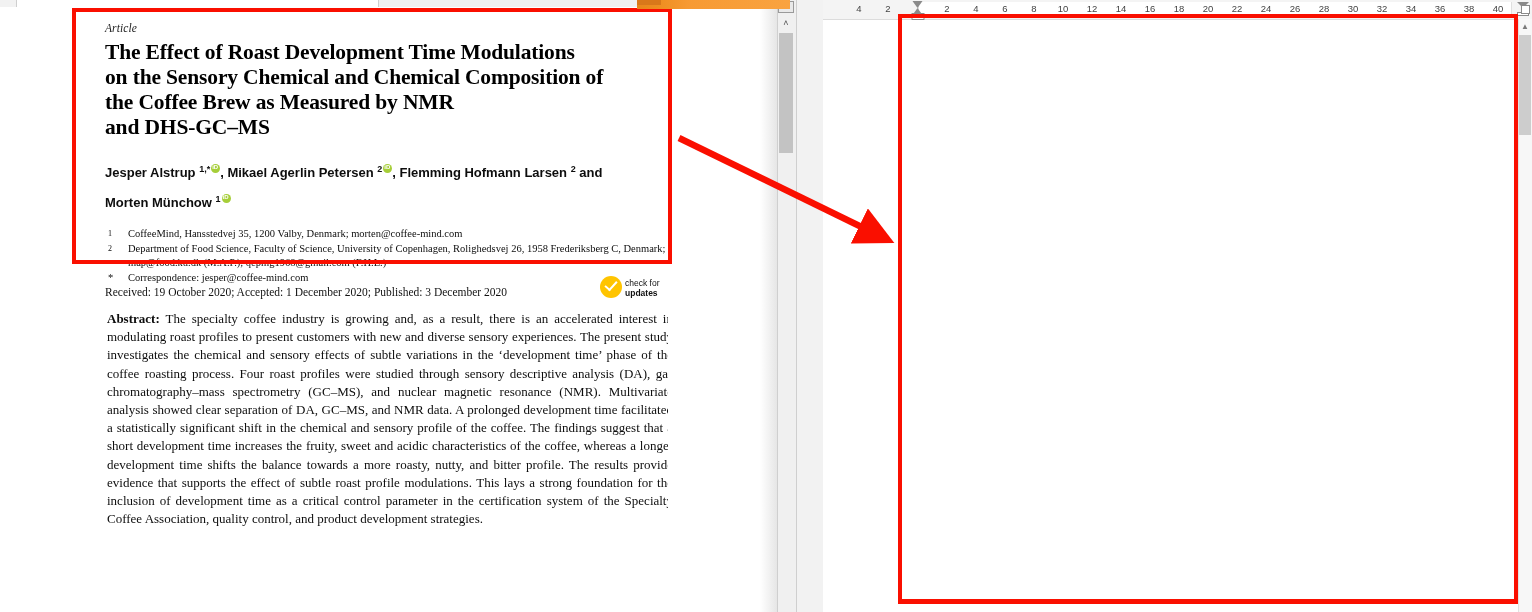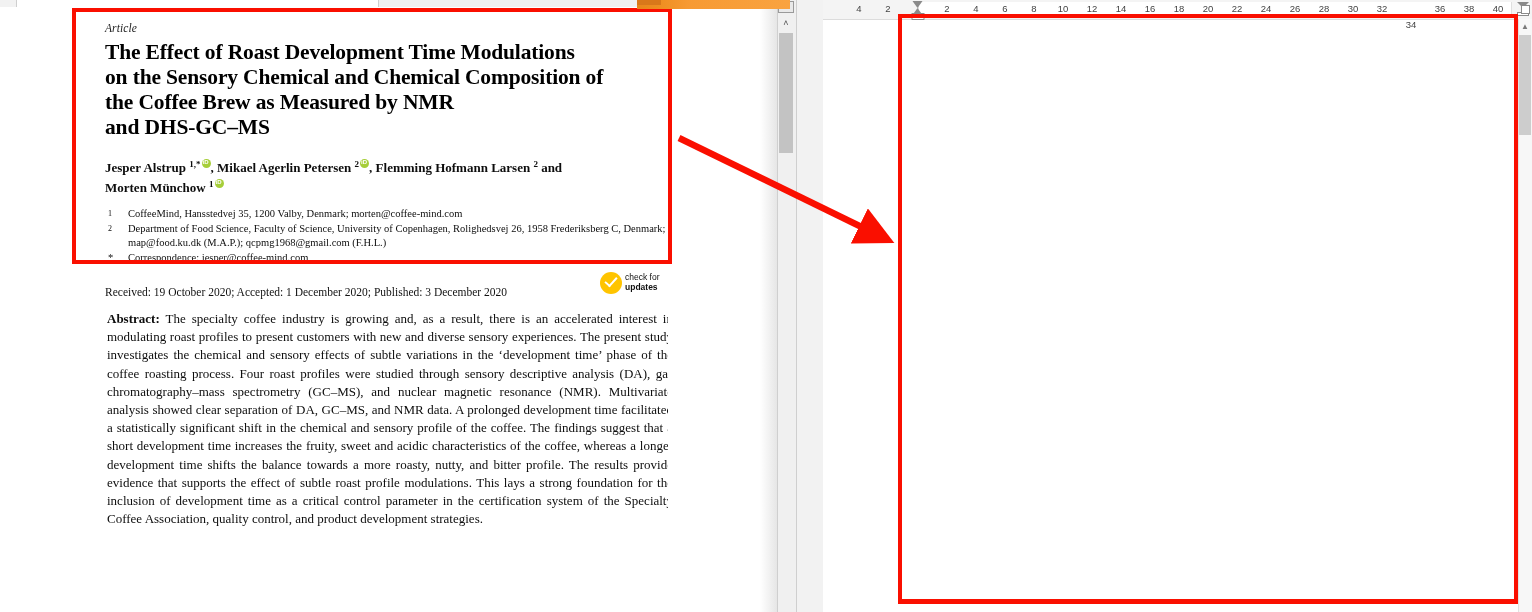--- a/index.html
+++ b/index.html
@@ -54,22 +54,22 @@
   .art-label{
     font-style:italic;font-size:11.5px;color:#1a1a1a;margin:0 0 6px 0;
     letter-spacing:.1px;
   }
   .pdf-title{
     font-family:"Liberation Serif", serif;
     font-weight:bold;font-size:21.5px;line-height:25px;
     margin:0 0 16px 0;letter-spacing:-.15px;color:#000;
   }
   .pdf-authors{
-    font-family:Liberation Serif, serif;
-    font-weight:bold;font-size:13px;line-height:16px;margin:13px 0 10px 0;
+    font-family:Liberation Sans, sans-serif;
+    font-weight:bold;font-size:13px;line-height:26px;margin:13px 0 10px 0;
   }
   .sup{font-size:9px;vertical-align:super;font-weight:bold;}
   .orcid{
     display:inline-block;width:9px;height:9px;border-radius:50%;
     background:#a6ce39;vertical-align:super;position:relative;top:1px;
     margin-left:1px;
   }
   .orcid:after{
     content:"iD";position:absolute;left:1px;top:-1px;font-size:6px;
     color:#fff;font-family:"Liberation Sans",sans-serif;font-weight:bold;
@@ -83,21 +83,21 @@
   .aff-mark.sup-n{font-size:8px;vertical-align:super;padding-top:0;}
   .aff-text{flex:1;}
 
   .pubdates{
     position:absolute;left:105px;top:278px;width:520px;
     font-family:"Liberation Serif", serif;font-size:11.5px;color:#111;
   }
 
   .crossmark{
     position:absolute;left:600px;top:264px;width:80px;height:26px;
-    display:flex;align-items:flex-start;gap:3px;
+    display:flex;align-items:flex-end;gap:3px;
   }
   .cm-circle{
     width:22px;height:22px;border-radius:50%;background:#ffc400;
     position:relative;flex:none;
   }
   .cm-circle:after{
     content:"";position:absolute;left:5px;top:5px;width:10px;height:5px;
     border-left:2.6px solid #fff;border-bottom:2.6px solid #fff;
     transform:rotate(-48deg);
   }
@@ -351,21 +351,21 @@
   <span class="tick" style="left:298px;">14</span>
   <span class="tick" style="left:327px;">16</span>
   <span class="tick" style="left:356px;">18</span>
   <span class="tick" style="left:385px;">20</span>
   <span class="tick" style="left:414px;">22</span>
   <span class="tick" style="left:443px;">24</span>
   <span class="tick" style="left:472px;">26</span>
   <span class="tick" style="left:501px;">28</span>
   <span class="tick" style="left:530px;">30</span>
   <span class="tick" style="left:559px;">32</span>
-  <span class="tick" style="left:588px;margin-top:16px;">34</span>
+  <span class="tick" style="left:588px;">34</span>
   <span class="tick" style="left:617px;">36</span>
   <span class="tick" style="left:646px;">38</span>
   <span class="tick" style="left:675px;text-align:right;">40</span>
   <div class="ruler-right-marker" style="left:700px;">
     <span class="rr1"></span>
     <span class="rr2"></span>
   </div>
 </div>
 
 <div id="right-scroll"></div>

